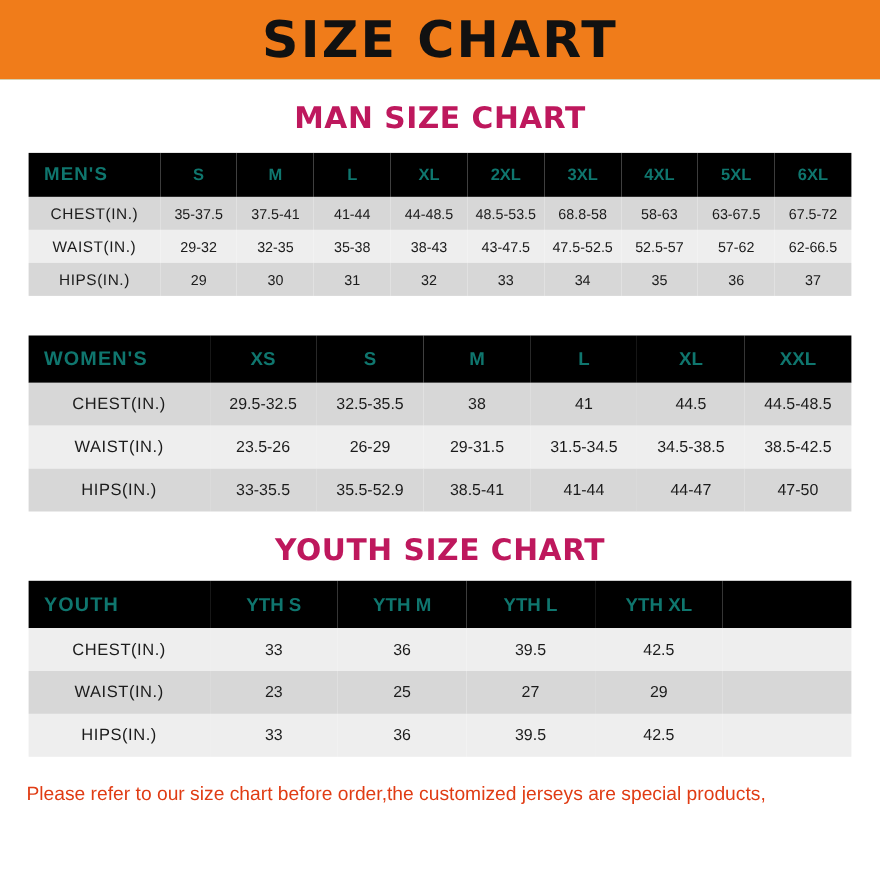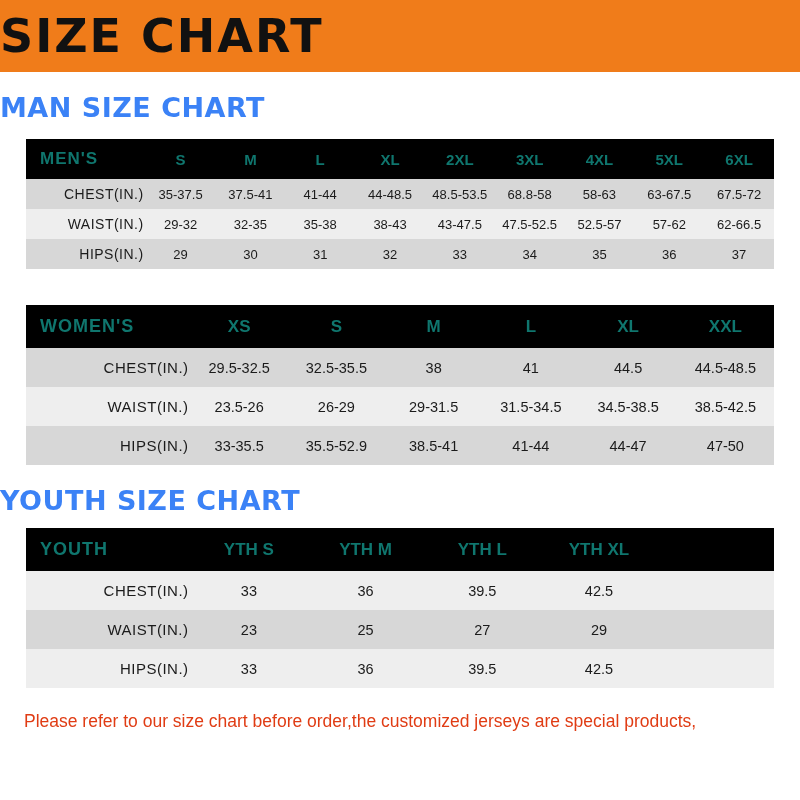--- a/index.html
+++ b/index.html
@@ -18,21 +18,21 @@
   }
 
   
   .banner {
     position: relative;
     width: 800px;
     height: 72px;
     background: #15803d;
     display: flex;
     align-items: center;
-    justify-content: flex-start;
+    justify-content: center;
   }
   .banner .strip {
     position: absolute;
     left: 0; right: 0; top: 0;
     height: 72px;
     background: #f07c1a;
   }
   .banner-title {
     position: relative;
     z-index: 3;
@@ -40,23 +40,24 @@
     font-weight: bold;
     letter-spacing: 2px;
     color: #111111;
     font-family: "DejaVu Sans", sans-serif;
     text-align: center;
     line-height: 72px;
   }
 
   
   .section-title {
+    text-align: center;
     font-size: 27px;
     font-weight: bold;
-    color: #3b82f6;
+    color: #be185d;
     font-family: "DejaVu Sans", sans-serif;
     letter-spacing: 0.5px;
   }
 
   
   .tbl-wrap { padding: 0 26px; }
   table.size {
     width: 100%;
     border-collapse: collapse;
     table-layout: fixed;
@@ -76,21 +77,21 @@
     text-align: left;
     padding-left: 14px;
     letter-spacing: 1px;
   }
   table.size tbody td {
     padding: 7px 2px;
   }
   table.size tbody tr.band-dark td { background: #d7d7d7; }
   table.size tbody tr.band-light td { background: #eeeeee; }
   table.size tbody td.rowlabel {
-    text-align: right;
+    text-align: center;
     letter-spacing: 0.5px;
   }
 
   
   #men-table thead th { font-size: 15px; }
   #men-table thead th.rowlabel { font-size: 17px; }
   #men-table tbody td { font-size: 13px; }
   #men-table tbody td.rowlabel { font-size: 14px; }
 
   

